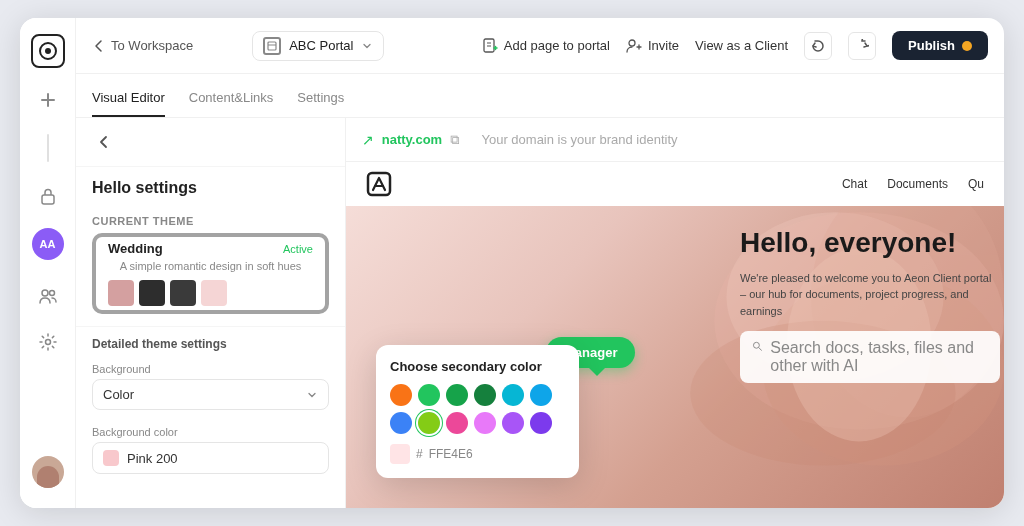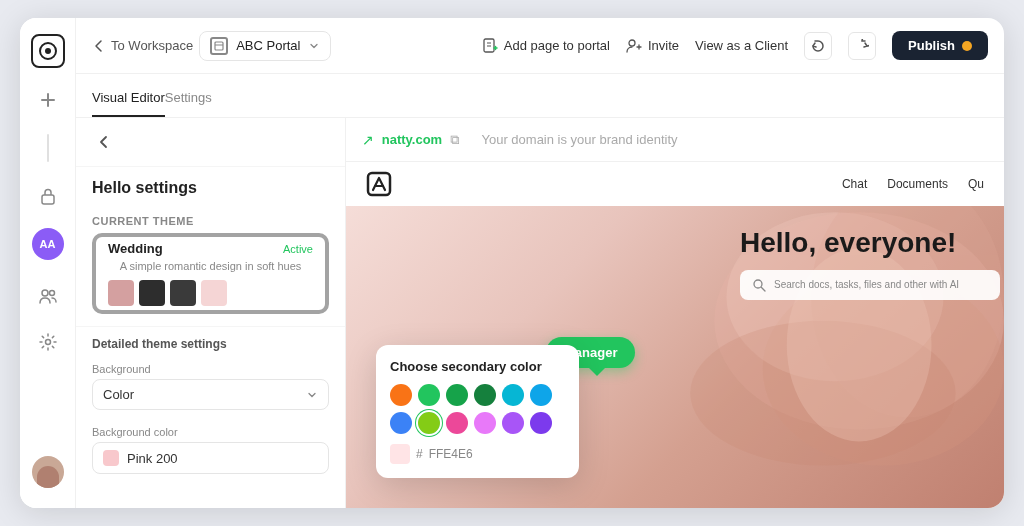--- a/index.html
+++ b/index.html
@@ -87,21 +87,21 @@
       flex-direction: column;
       overflow: hidden;
     }
     
     .topbar {
       height: 56px;
       border-bottom: 1px solid #f0f0f0;
       display: flex;
       align-items: center;
       padding: 0 16px;
-      gap: 6px;
+      gap: 21px;
       flex-shrink: 0;
     }
     .back-link {
       display: flex;
       align-items: center;
       gap: 5px;
       font-size: 13px;
       color: #555;
       cursor: pointer;
       white-space: nowrap;
@@ -111,20 +111,21 @@
       align-items: center;
       gap: 8px;
       border: 1px solid #e5e5e5;
       border-radius: 8px;
       padding: 5px 10px;
       font-size: 13px;
       font-weight: 500;
       color: #222;
       cursor: pointer;
       white-space: nowrap;
+      margin-left: 38px;
     }
     .portal-icon {
       width: 18px;
       height: 18px;
       border: 2px solid #888;
       border-radius: 3px;
       display: flex;
       align-items: center;
       justify-content: center;
     }
@@ -175,20 +176,21 @@
       background: #f5a623;
       border-radius: 50%;
     }
     
     .tabs-bar {
       height: 44px;
       border-bottom: 1px solid #f0f0f0;
       display: flex;
       align-items: flex-end;
       padding: 0 16px;
+      gap: 24px;
       flex-shrink: 0;
     }
     .tab {
       font-size: 13px;
       font-weight: 500;
       color: #888;
       padding-bottom: 10px;
       cursor: pointer;
       border-bottom: 2px solid transparent;
     }
@@ -427,23 +429,23 @@
       font-size: 11px;
       color: #444;
       line-height: 1.5;
       margin-bottom: 12px;
     }
     .hero-search {
       background: rgba(255,255,255,0.92);
       border-radius: 8px;
       padding: 8px 12px;
       display: flex;
-      align-items: center;
+      align-items: flex-start;
       gap: 8px;
-      font-size: 10px;
+      font-size: 16px;
       color: #888;
     }
     
     .color-picker-popup {
       position: absolute;
       bottom: 30px;
       left: 30px;
       background: #fff;
       border-radius: 12px;
       padding: 14px;
@@ -630,20 +632,23 @@
         <button class="publish-btn">
           <span>Publish</span>
           <div class="publish-dot"></div>
         </button>
       </div>
     </div>
 
     <div class="tabs-bar">
       <div class="tab active">
         <span>Visual Editor</span>
+      </div>
+      <div class="tab">
+        <span>Content&amp;Links</span>
       </div>
       <div class="tab">
         <span>Settings</span>
       </div>
     </div>
 
     <div class="editor-area">
 
       <div class="settings-panel">
         <div class="settings-panel-header">
@@ -724,20 +729,21 @@
               <ellipse cx="180" cy="120" rx="120" ry="90" fill="#e8b4a8" opacity="0.5"></ellipse>
               <ellipse cx="200" cy="160" rx="100" ry="80" fill="#d4957f" opacity="0.4"></ellipse>
               <ellipse cx="160" cy="100" rx="90" ry="70" fill="#f0c8bc" opacity="0.5"></ellipse>
               <ellipse cx="220" cy="100" rx="80" ry="100" fill="#e0a898" opacity="0.35"></ellipse>
               <ellipse cx="150" cy="180" rx="110" ry="60" fill="#c8846c" opacity="0.3"></ellipse>
               <ellipse cx="180" cy="140" rx="60" ry="80" fill="#f5d0c0" opacity="0.4"></ellipse>
             </svg>
 
             <div class="hero-content">
               <div class="hero-title">Hello, everyone!</div>
+              <div class="hero-desc">We're pleased to welcome you to Aeon Client portal – our hub for documents, project progress, and earnings</div>
               <div class="hero-search">
                 <svg width="14" height="14" viewBox="0 0 14 14" fill="none">
                   <circle cx="6" cy="6" r="4" stroke="#888" stroke-width="1.3" fill="none"></circle>
                   <line x1="9.5" y1="9.5" x2="13" y2="13" stroke="#888" stroke-width="1.3" stroke-linecap="round"></line>
                 </svg>
                 <span>Search docs, tasks, files and other with AI</span>
               </div>
             </div>
 
             <div class="manager-tooltip">

